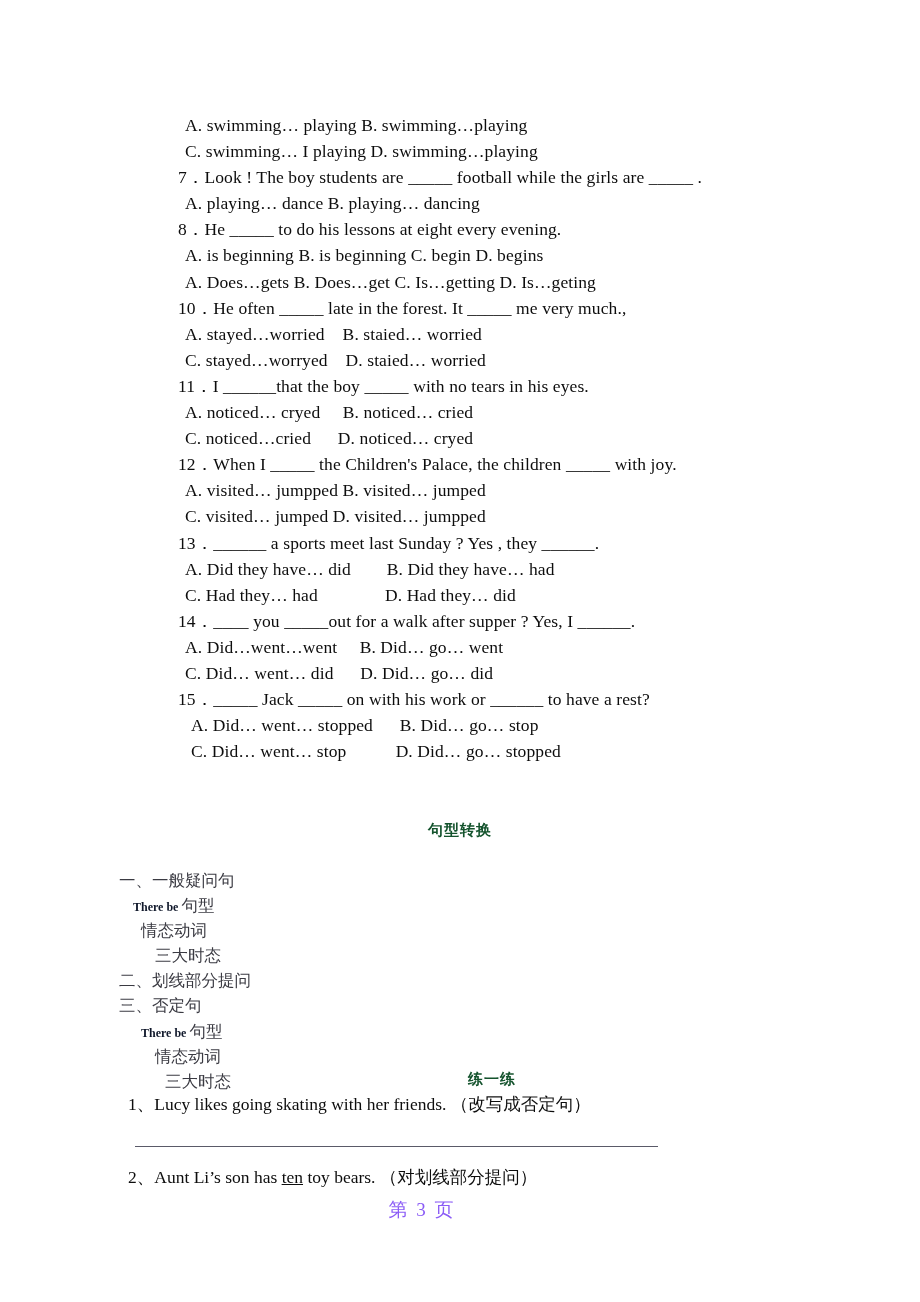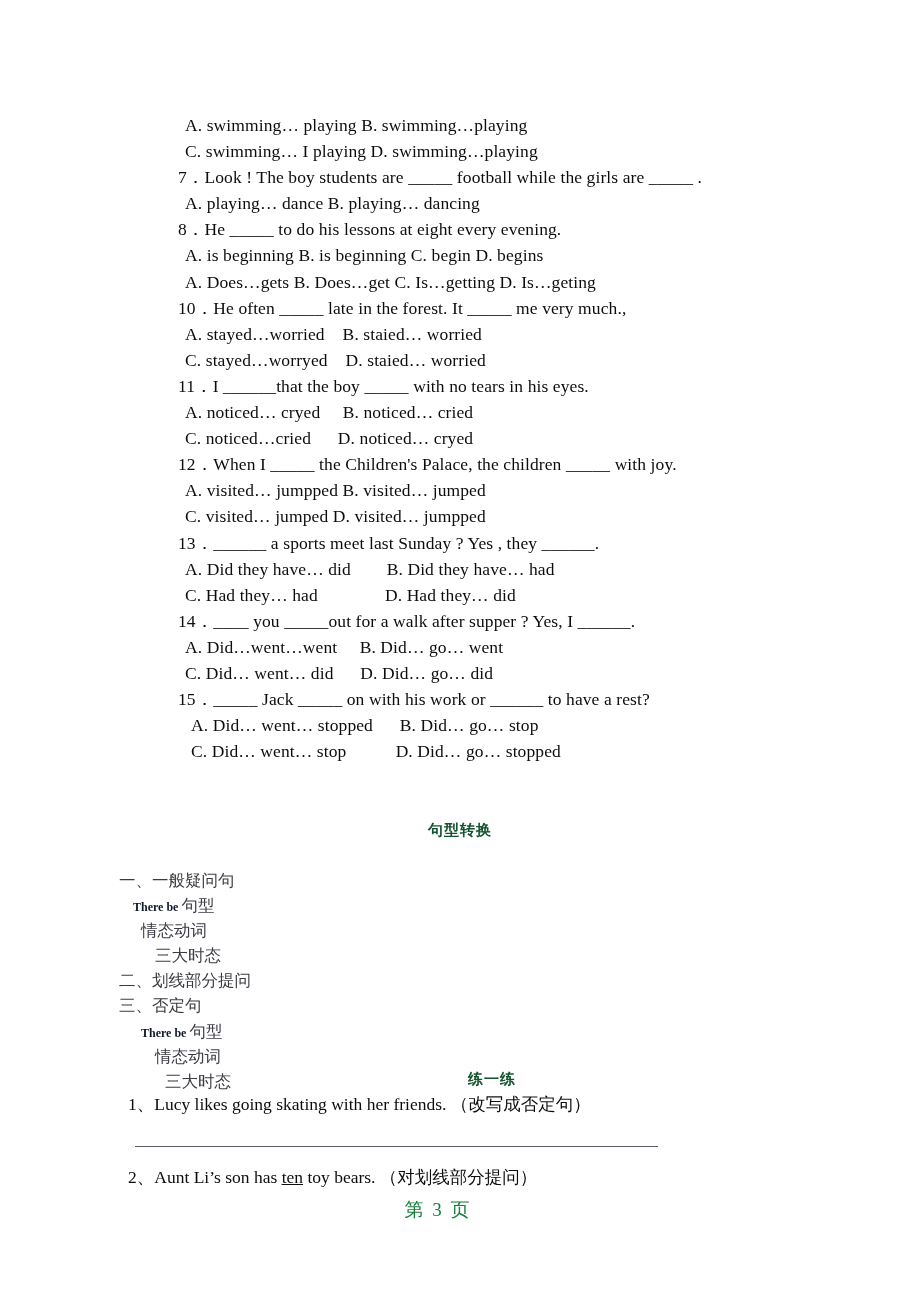--- a/index.html
+++ b/index.html
@@ -97,27 +97,27 @@
     left: 135px;
     top: 1146px;
     width: 523px;
     height: 1px;
     background: #5a5a68;
   }
 
   
   .footer {
     position: absolute;
-    left: 16px;
+    left: 0;
     top: 1197px;
     width: 844px;
     text-align: center;
     font-family: "Liberation Serif", "DejaVu Serif", serif;
     font-size: 19px;
-    color: #15803d;
+    color: #8b5cf6;
     letter-spacing: 2px;
   }
 </style>
 </head>
 <body>
 
 <div class="page">
 
   <div class="mc-block">
     <div class="mc-line indent-1">A. swimming… playing B. swimming…playing</div>

